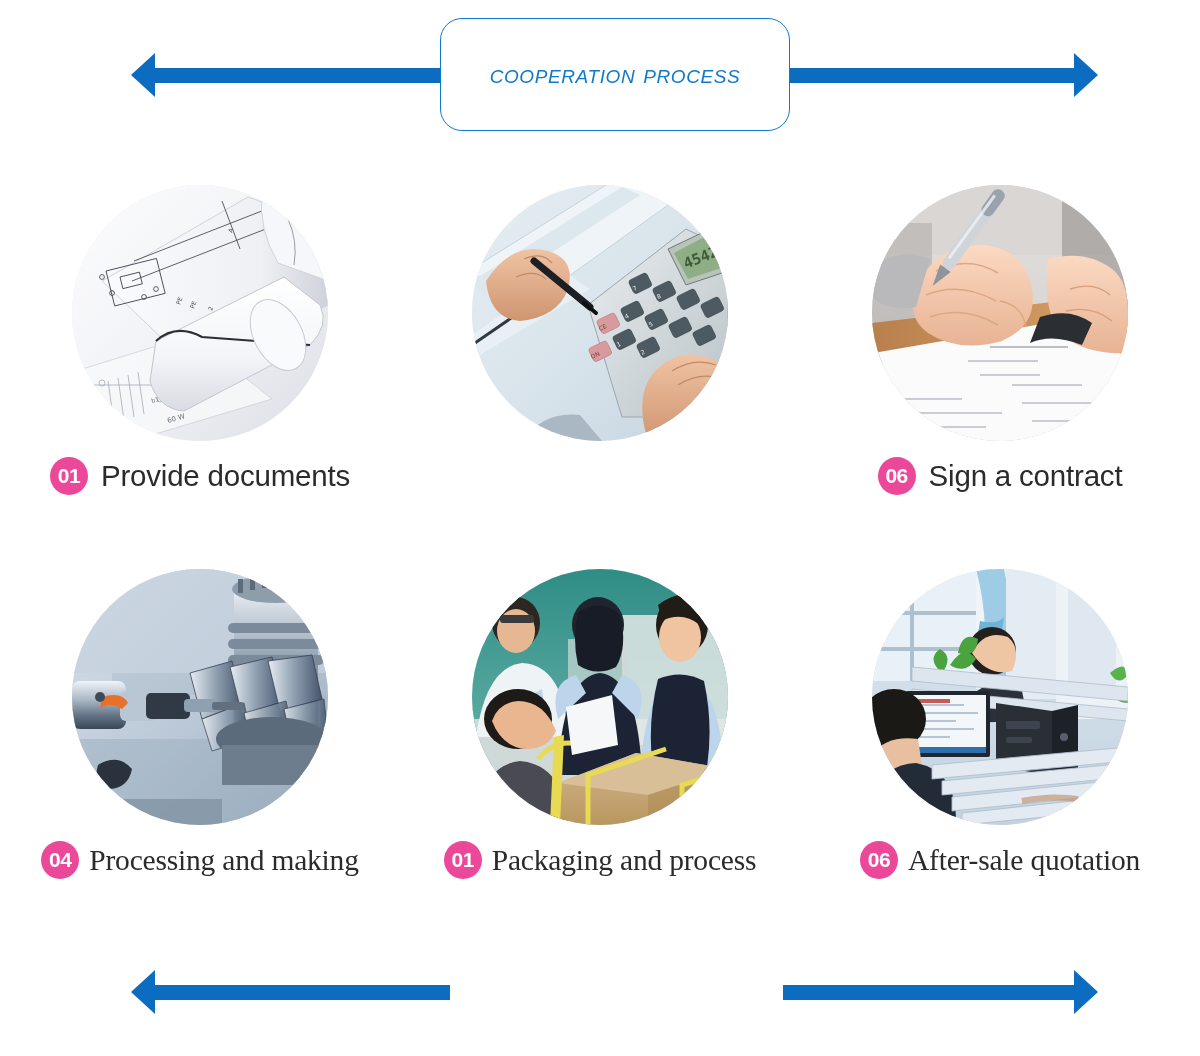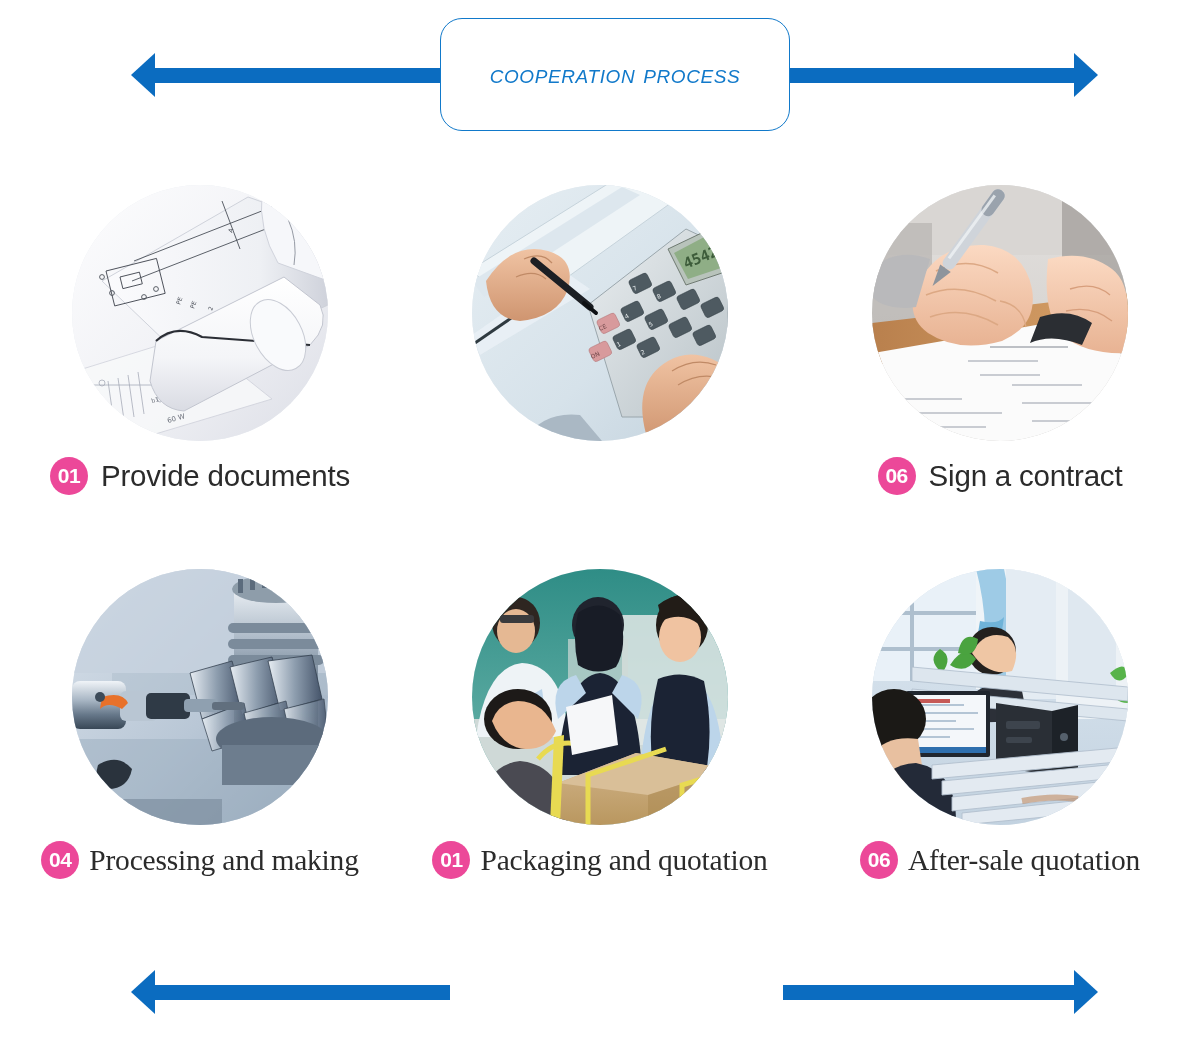--- a/index.html
+++ b/index.html
@@ -499,21 +499,21 @@
           </g>
 
           <path d="M78 256 L82 168 L92 166 L88 256 Z" fill="#e8da52"></path>
           <path d="M66 190 q20 -24 48 -12" stroke="#e8da52" stroke-width="5" fill="none"></path>
 
           <path d="M94 138 L140 126 L146 176 L100 186 Z" fill="#f6f7f9"></path>
         </svg>
       </div>
       <div class="step-caption">
         <span class="step-badge">01</span>
-        <span class="step-label">Packaging and quotation</span>
+        <span class="step-label">Packaging and process</span>
       </div>
     </div>
 
     <div class="step">
       <div class="step-photo">
         <svg viewBox="0 0 256 256" preserveAspectRatio="xMidYMid slice">
           <defs>
             <linearGradient id="bg6" x1="0" y1="0" x2="0" y2="1">
               <stop offset="0%" stop-color="#dfe9f2"></stop>
                 <stop offset="100%" stop-color="#c2d2e0"></stop>

